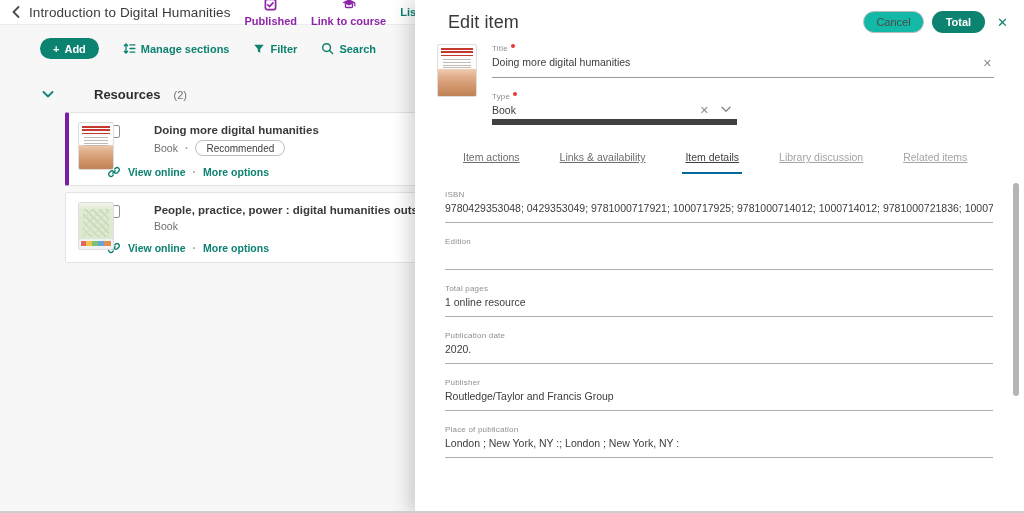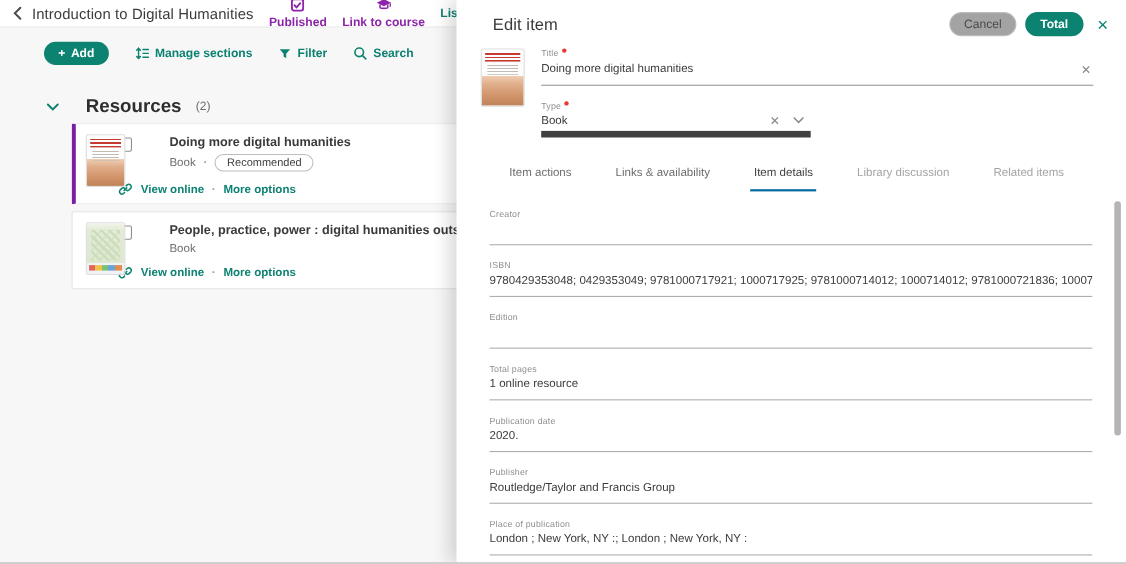--- a/index.html
+++ b/index.html
@@ -20,21 +20,21 @@
   
   .toolbar { position:absolute; top:38px; left:40px; display:flex; align-items:center; gap:24px; }
   .add-btn { background:#0C8271; color:#fff; border:none; border-radius:11px; height:21px;
              font-size:11px; font-weight:bold; padding:0 13px; display:flex; align-items:center; gap:5px;
              font-family:inherit; cursor:pointer; }
   .tool-link { display:flex; align-items:center; gap:5px; color:#0C8271; font-size:11px; font-weight:bold; cursor:pointer; }
 
   
   .section-header { position:absolute; top:87px; left:42px; display:flex; align-items:center; }
   .section-chevron { color:#0C8271; display:flex; cursor:pointer; }
-  .section-title { font-size:17px; font-weight:bold; color:#2e2e2e; margin-left:24px; }
+  .section-title { font-size:13px; font-weight:bold; color:#2e2e2e; margin-left:40px; }
   .section-count { font-size:11px; color:#6e6e6e; margin-left:13px; }
 
   .card { position:absolute; left:65px; width:632px; background:#fff; border:1px solid #e3e3e3;
           border-radius:2px; padding:9px 12px 8px 12px; display:grid;
           grid-template-columns:18px 36px 1fr; column-gap:11px; }
   .card.selected { border-left:4px solid #7B1FA2; padding-left:9px; }
   .card-1 { top:112px; height:74px; }
   .card-2 { top:192px; height:71px; }
   .checkbox { width:13px; height:13px; border:1.5px solid #8f8f8f; border-radius:2px; background:#fff; margin-top:3px; cursor:pointer; }
   .thumb { width:36px; height:48px; border:1px solid #ddd; border-radius:2px; grid-row:1/3; position:relative; overflow:hidden; }
@@ -53,40 +53,40 @@
   .badge-pill { border:1px solid #bdbdbd; border-radius:10px; padding:1.5px 10px; font-size:10px; color:#3d3d3d; background:#fff; }
   .meta-dot { color:#9a9a9a; font-weight:bold; }
   .item-actions { grid-column:2/4; display:flex; align-items:center; gap:7px; margin-top:9px;
                   color:#0C8271; font-size:10.5px; font-weight:bold; }
   .action-link { cursor:pointer; color:#0C8271; }
 
   
   .panel { position:absolute; left:415px; top:0; width:609px; height:513px; background:#fff;
            box-shadow:-7px 0 16px rgba(0,0,0,.16); z-index:2; }
   .panel-header { display:flex; align-items:center; padding:11px 16px 0 33px; }
-  .panel-title { font-size:15px; color:#393939; flex:1; letter-spacing:.1px; }
+  .panel-title { font-size:18px; color:#393939; flex:1; letter-spacing:.1px; }
   .btn { font-family:inherit; font-size:11px; border-radius:12px; cursor:pointer; }
-  .btn-cancel { border:1px solid #bcbcbc; background:#a3a3a3; color:#4a4a4a; padding:4px 12px; }
+  .btn-cancel { border:1px solid #bcbcbc; background:#14b8a6; color:#4a4a4a; padding:4px 12px; }
   .btn-save { border:none; background:#0C8271; color:#fff; padding:5px 14px; margin-left:8px; font-weight:bold; }
   .panel-close { color:#0C8271; font-size:13px; margin-left:12px; cursor:pointer; }
 
   .panel-head-row { display:flex; gap:15px; margin:11px 30px 0 22px; }
   .panel-cover { width:40px; height:53px; border:1px solid #ddd; border-radius:2px; position:relative; overflow:hidden; flex:none; }
   .head-fields { flex:1; }
   .f-label { font-size:8px; color:#8f8f8f; display:flex; align-items:flex-start; gap:3px; letter-spacing:.2px; }
   .req-dot { width:4px; height:4px; border-radius:50%; background:#E53935; margin-top:0; }
   .f-value { font-size:10.5px; color:#3c3c3c; margin-top:3px; min-height:13px; white-space:nowrap; overflow:hidden; }
   .f-title { position:relative; border-bottom:1px solid #9a9a9a; padding-bottom:8px; }
   .f-type { position:relative; width:245px; margin-top:14px; border-bottom:6px solid #404040; padding-bottom:2px; }
   .clear-x { position:absolute; right:2px; top:13px; color:#8a8a8a; font-size:11px; cursor:pointer; }
   .type-x { position:absolute; right:28px; top:12px; color:#8a8a8a; font-size:11px; cursor:pointer; }
   .type-chevron { position:absolute; right:6px; top:14px; color:#8a8a8a; display:flex; cursor:pointer; }
 
   .tabs { display:flex; gap:34px; margin:26px 0 0 45px; }
-  .tab { font-size:10.5px; color:#6d6d6d; padding:0 3px 9px 3px; cursor:pointer; white-space:nowrap; }
+  .tab { font-size:10.5px; color:#6d6d6d; padding:0 3px 9px 3px; cursor:pointer; white-space:nowrap;text-decoration:underline; }
   .tab.active { color:#3f3f3f; border-bottom:2px solid #0369a1; }
   .tab.muted { color:#a4a4a4; }
 
   .panel-fields { margin:2px 31px 0 30px; }
   .pfield { margin-top:14px; border-bottom:1px solid #aeaeae; padding-bottom:7px; cursor:text; }
   .pfield:first-child { margin-top:16px; }
 
   .panel-scrollbar { position:absolute; right:5px; top:183px; width:6px; height:213px;
                      background:#b5b5b5; border-radius:3px; cursor:grab; }
 
@@ -268,24 +268,20 @@
     <div class="tabs">
       <span class="tab">Item actions</span>
       <span class="tab">Links &amp; availability</span>
       <span class="tab active">Item details</span>
       <span class="tab muted">Library discussion</span>
       <span class="tab muted">Related items</span>
     </div>
 
     <div class="panel-fields">
       <div class="pfield">
-        <span class="f-label">Creator</span>
-        <div class="f-value"></div>
-      </div>
-      <div class="pfield">
         <span class="f-label">ISBN</span>
         <div class="f-value">9780429353048; 0429353049; 9781000717921; 1000717925; 9781000714012; 1000714012; 9781000721836; 1000721833</div>
       </div>
       <div class="pfield">
         <span class="f-label">Edition</span>
         <div class="f-value"></div>
       </div>
       <div class="pfield">
         <span class="f-label">Total pages</span>
         <div class="f-value">1 online resource</div>

